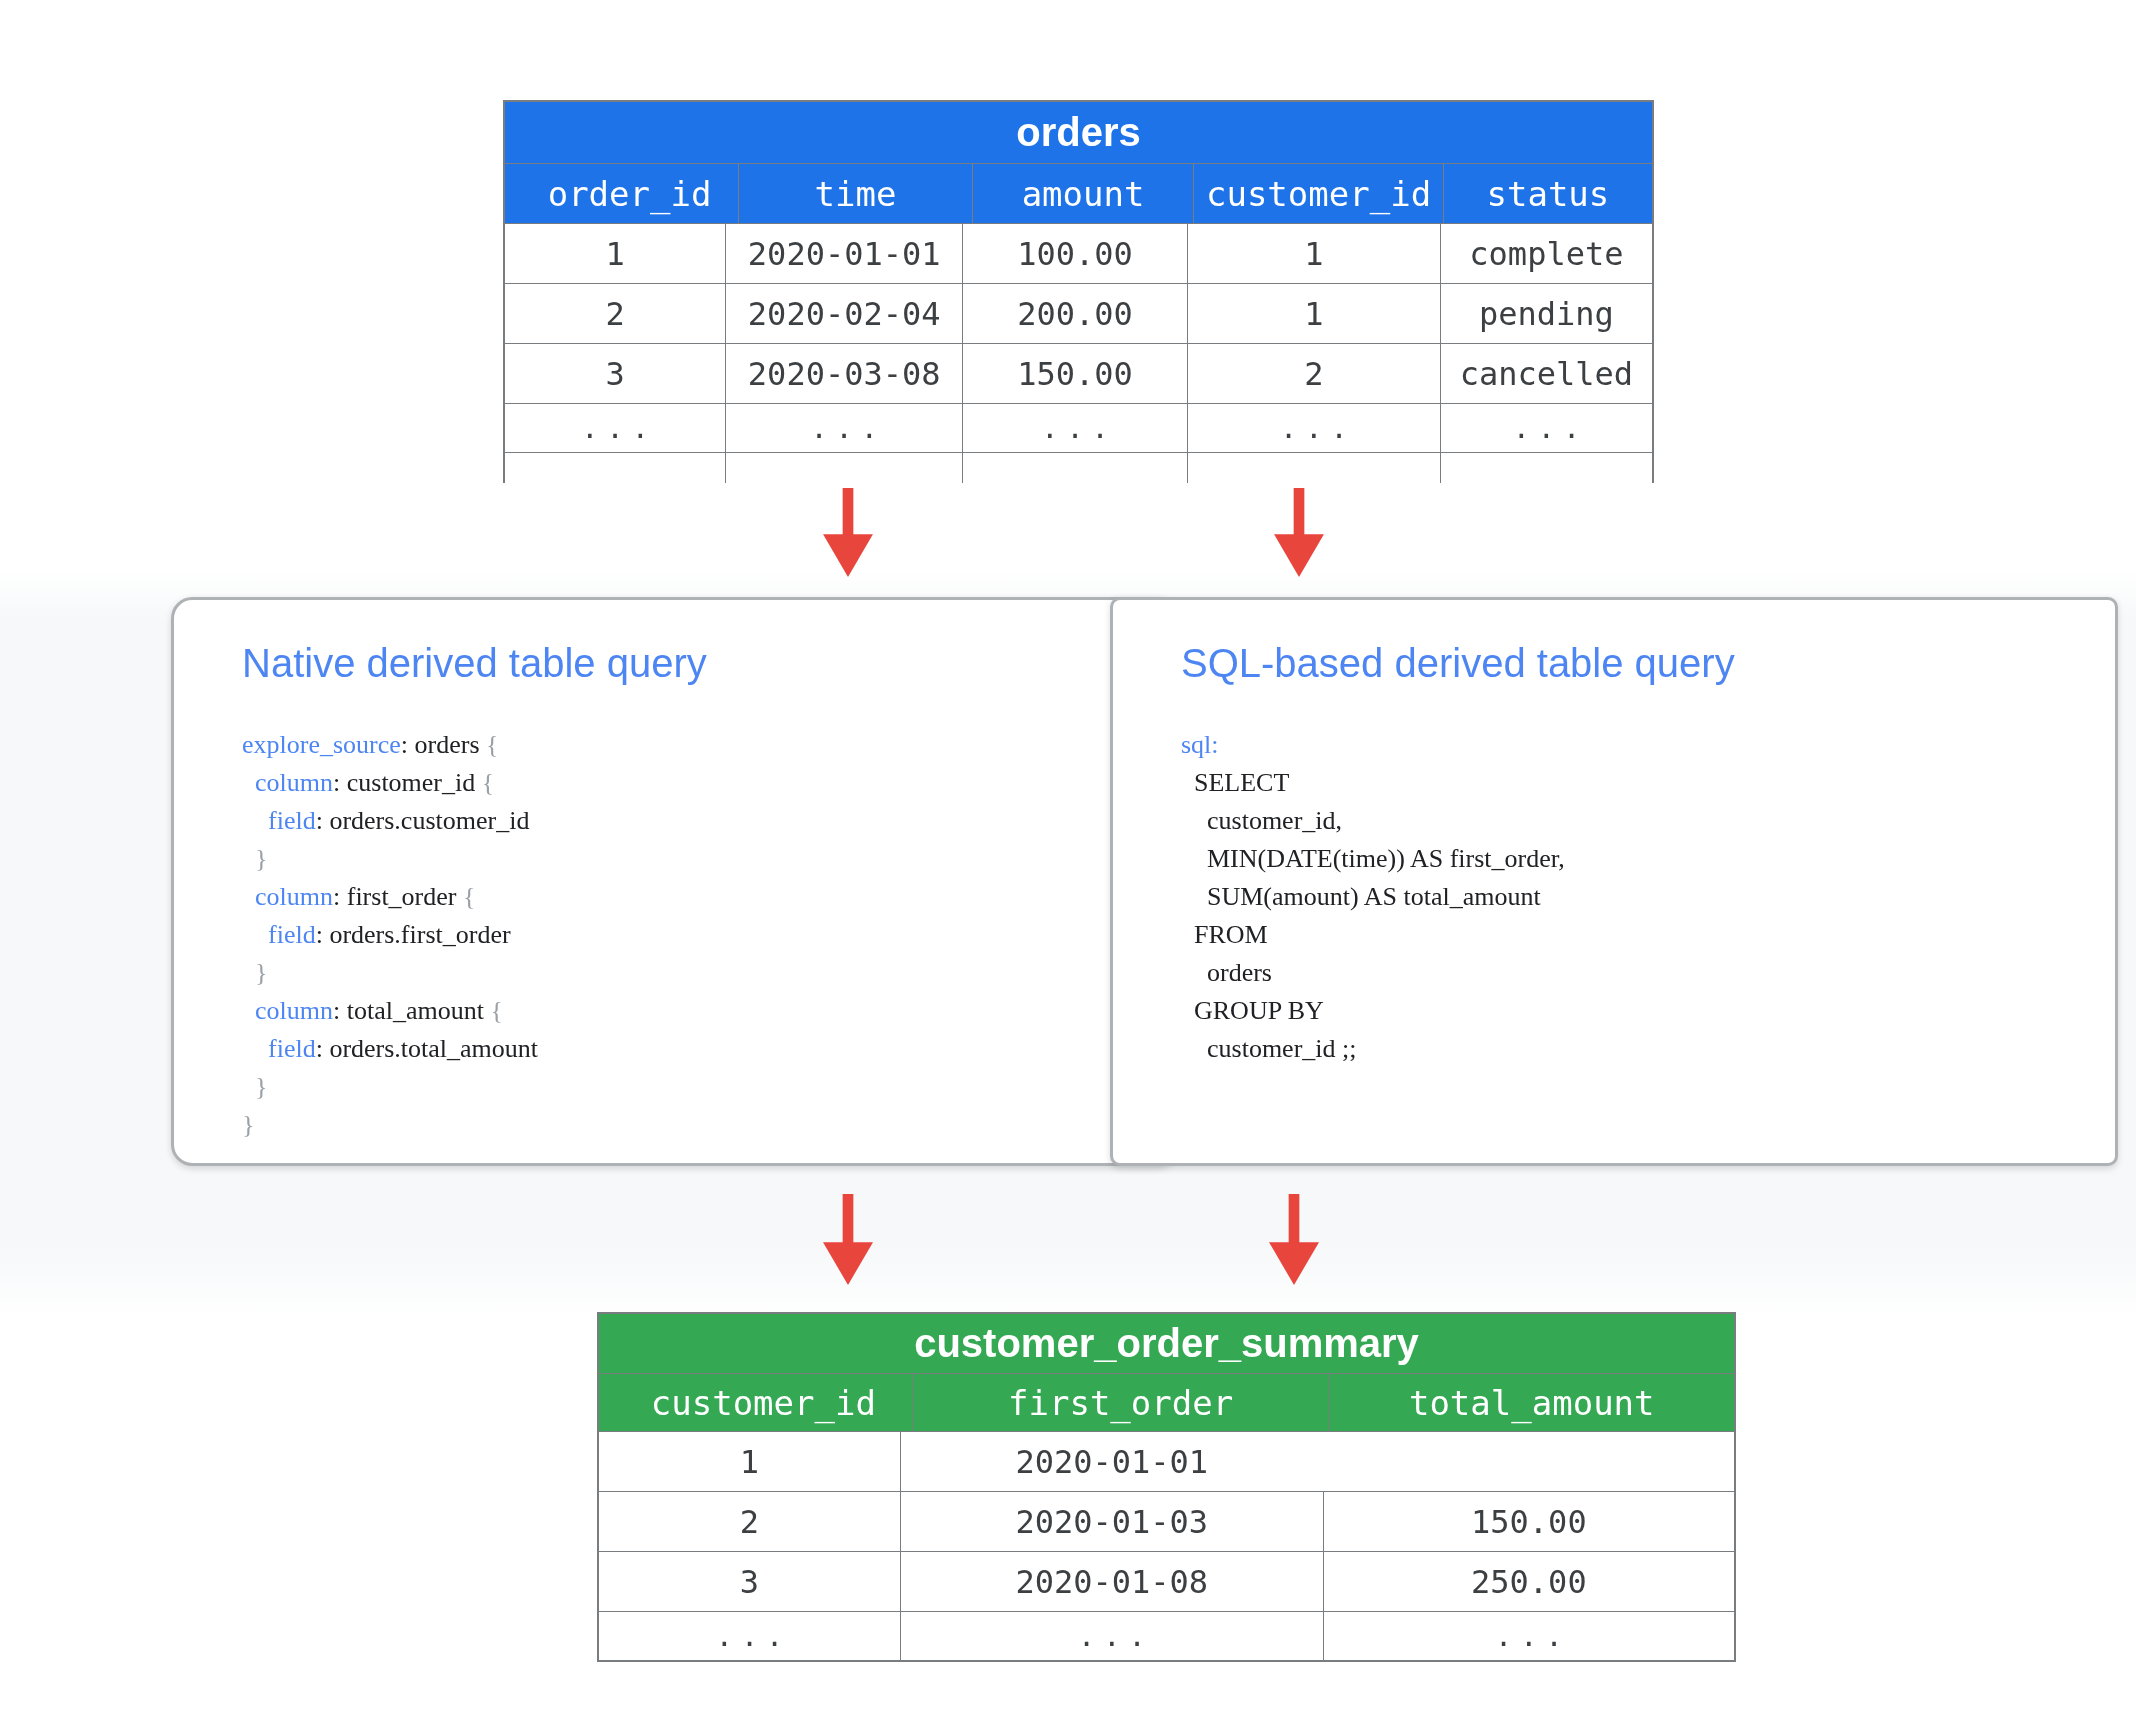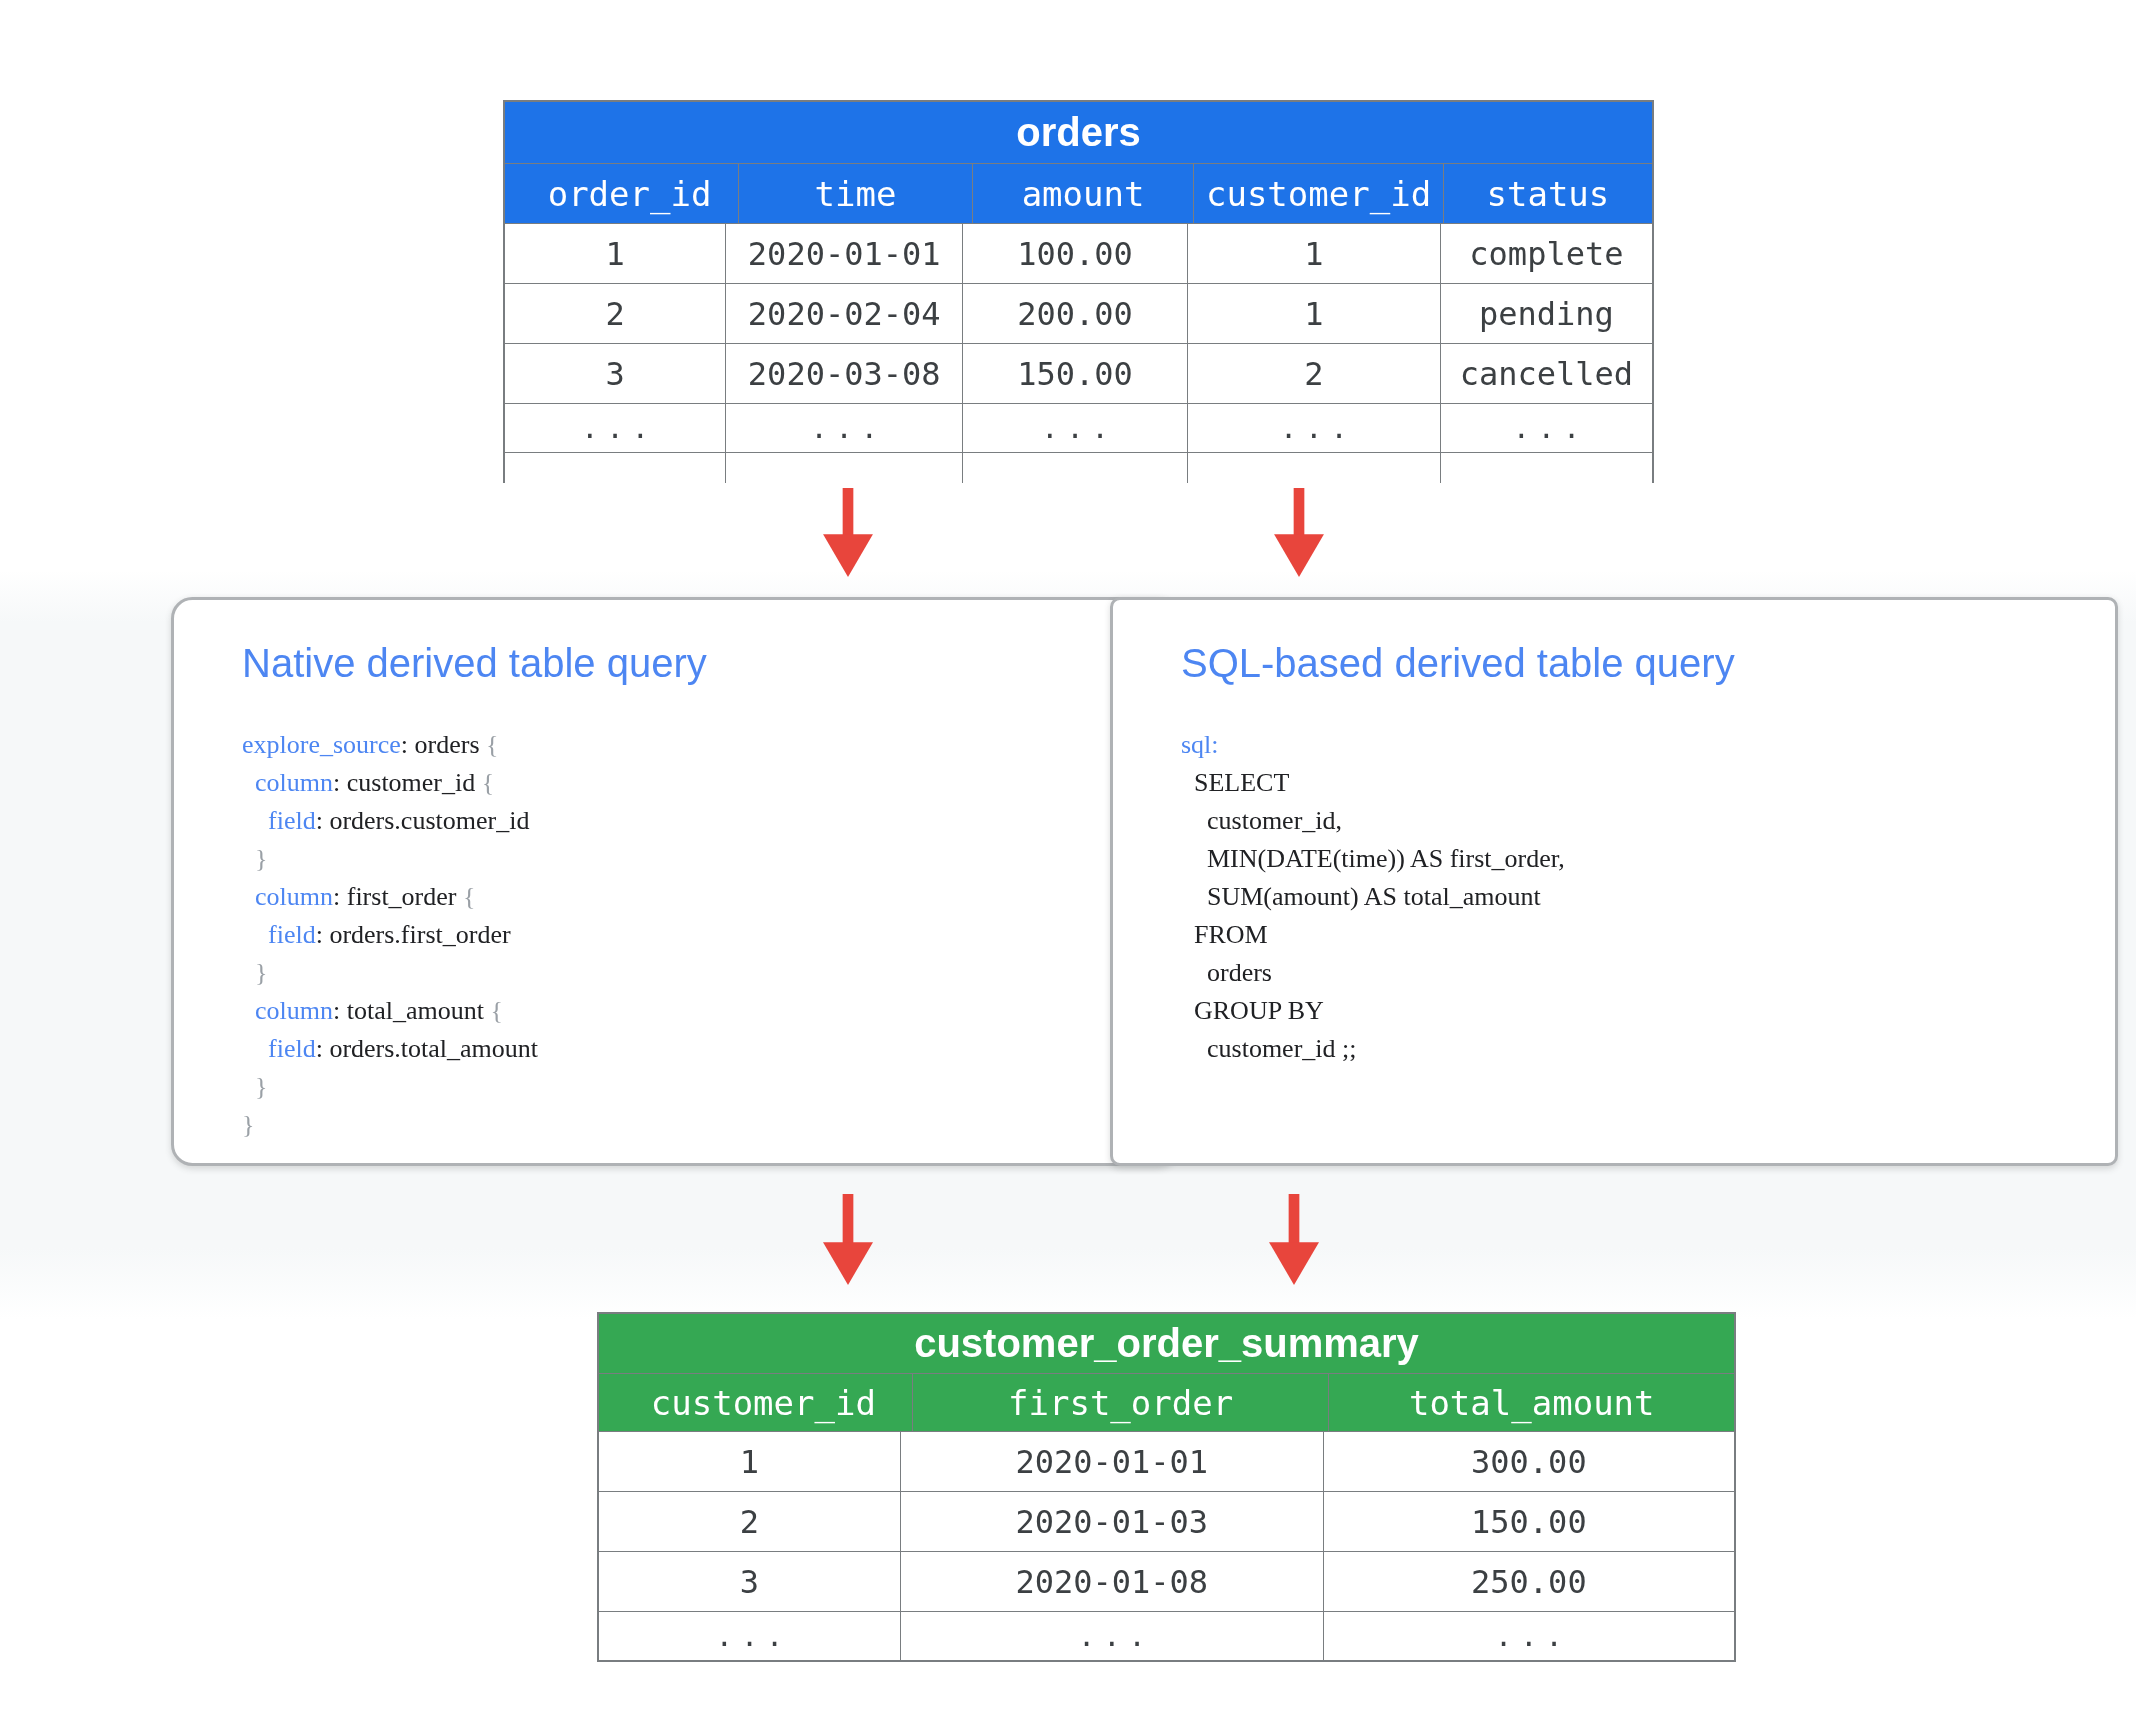--- a/index.html
+++ b/index.html
@@ -195,21 +195,20 @@
     <div class="tbl-title">customer_order_summary</div>
     <div class="tbl-head">
         <div class="cell">customer_id</div>
         <div class="cell">first_order</div>
         <div class="cell">total_amount</div>
       </div>
     <div>
         <div class="row">
           <div class="cell">1</div>
           <div class="cell">2020-01-01</div>
-          <div class="cell">300.00</div>
         </div>
         <div class="row">
           <div class="cell">2</div>
           <div class="cell">2020-01-03</div>
           <div class="cell">150.00</div>
         </div>
         <div class="row">
           <div class="cell">3</div>
           <div class="cell">2020-01-08</div>
           <div class="cell">250.00</div>

